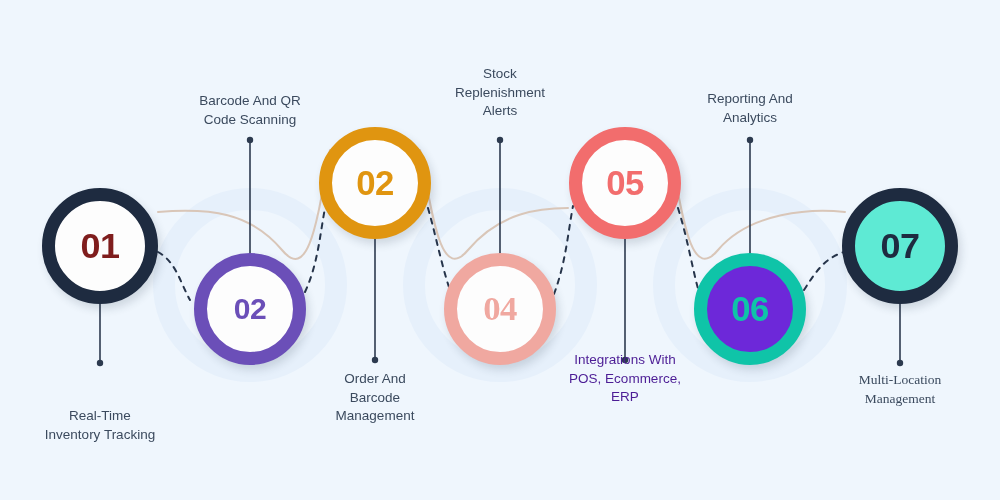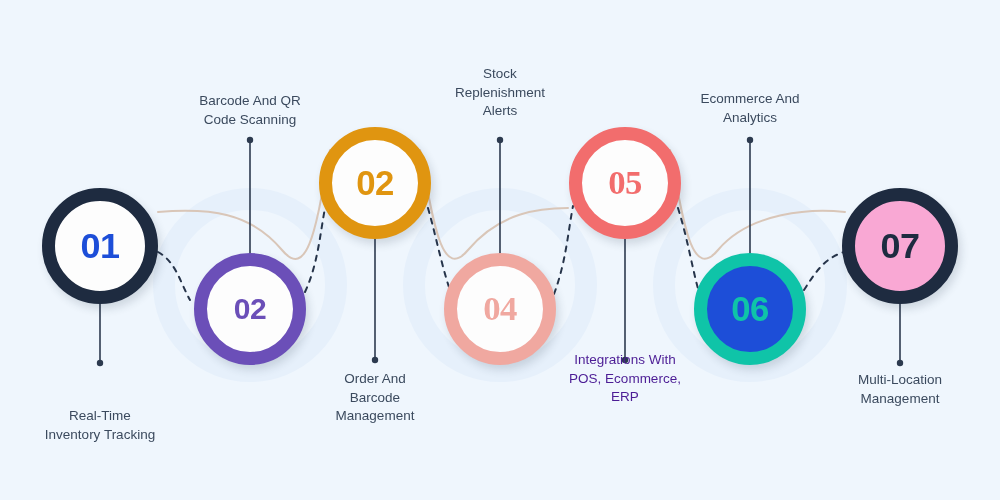--- a/index.html
+++ b/index.html
@@ -95,55 +95,55 @@
         <line x1="750" y1="272" x2="750" y2="140" stroke="#2c3a4f" stroke-width="1.6"></line>
         <circle cx="750" cy="272" r="3.2" fill="#2c3a4f"></circle>
         <circle cx="750" cy="140" r="3.2" fill="#2c3a4f"></circle>
         <line x1="900" y1="283" x2="900" y2="363" stroke="#2c3a4f" stroke-width="1.6"></line>
         <circle cx="900" cy="283" r="3.2" fill="#2c3a4f"></circle>
         <circle cx="900" cy="363" r="3.2" fill="#2c3a4f"></circle>
       </g>
   </svg>
 
   <div id="nodes-layer">
-      <div class="step-node" style="left: 42px; top: 188px; width: 116px; height: 116px; border: 13px solid rgb(30, 43, 64); background: rgb(253, 253, 253); color: #1d4ed8; font-size: 35.96px; box-shadow: rgba(40, 55, 75, 0.16) 3px 5px 9px;">
+      <div class="step-node" style="left: 42px; top: 188px; width: 116px; height: 116px; border: 13px solid rgb(30, 43, 64); background: rgb(253, 253, 253); color: #7f1d1d; font-size: 35.96px; box-shadow: rgba(40, 55, 75, 0.16) 3px 5px 9px;">
         <span>01</span>
       </div>
       <div class="step-node" style="left: 194px; top: 253px; width: 112px; height: 112px; border: 13px solid rgb(107, 79, 184); background: rgb(253, 253, 253); color: rgb(107, 79, 184); font-size: 30px; box-shadow: rgba(40, 55, 75, 0.16) 3px 5px 9px;">
         <span>02</span>
       </div>
       <div class="step-node" style="left: 319px; top: 127px; width: 112px; height: 112px; border: 13px solid rgb(224, 149, 16); background: rgb(253, 253, 253); color: rgb(224, 149, 16); font-size: 34.72px; box-shadow: rgba(40, 55, 75, 0.16) 3px 5px 9px;">
         <span>02</span>
       </div>
       <div class="step-node" style="left: 444px; top: 253px; width: 112px; height: 112px; border: 13px solid rgb(240, 168, 160); background: rgb(253, 253, 253); color: rgb(240, 168, 160); font-size: 34.72px; box-shadow: rgba(40, 55, 75, 0.16) 3px 5px 9px; font-family: Liberation Serif, serif;">
         <span>04</span>
       </div>
-      <div class="step-node" style="left: 569px; top: 127px; width: 112px; height: 112px; border: 13px solid rgb(242, 109, 109); background: rgb(253, 253, 253); color: rgb(242, 109, 109); font-size: 34.72px; box-shadow: rgba(40, 55, 75, 0.16) 3px 5px 9px; font-family: Liberation Serif, serif;">
+      <div class="step-node" style="left: 569px; top: 127px; width: 112px; height: 112px; border: 13px solid rgb(242, 109, 109); background: rgb(253, 253, 253); color: rgb(242, 109, 109); font-size: 34.72px; box-shadow: rgba(40, 55, 75, 0.16) 3px 5px 9px;">
         <span>05</span>
       </div>
-      <div class="step-node" style="left: 694px; top: 253px; width: 112px; height: 112px; border: 13px solid rgb(15, 196, 168); background: #1d4ed8; color: rgb(15, 196, 168); font-size: 34.72px; box-shadow: rgba(40, 55, 75, 0.16) 3px 5px 9px;">
+      <div class="step-node" style="left: 694px; top: 253px; width: 112px; height: 112px; border: 13px solid rgb(15, 196, 168); background: #6d28d9; color: rgb(15, 196, 168); font-size: 34.72px; box-shadow: rgba(40, 55, 75, 0.16) 3px 5px 9px;">
         <span>06</span>
       </div>
-      <div class="step-node" style="left: 842px; top: 188px; width: 116px; height: 116px; border: 13px solid rgb(30, 43, 64); background: #f9a8d4; color: rgb(30, 43, 64); font-size: 35.96px; box-shadow: rgba(40, 55, 75, 0.16) 3px 5px 9px;">
+      <div class="step-node" style="left: 842px; top: 188px; width: 116px; height: 116px; border: 13px solid rgb(30, 43, 64); background: #5eead4; color: rgb(30, 43, 64); font-size: 35.96px; box-shadow: rgba(40, 55, 75, 0.16) 3px 5px 9px;">
         <span>07</span>
       </div>
     </div>
   <div id="labels-layer">
       <div class="step-label" style="left: 0px; top: 371px; width: 200px; color: rgb(59, 74, 94); margin-top: 36px;">Real-Time
 Inventory Tracking</div>
       <div class="step-label" style="left: 150px; top: 92px; width: 200px; color: rgb(59, 74, 94);">Barcode And QR
 Code Scanning</div>
       <div class="step-label" style="left: 275px; top: 370px; width: 200px; color: rgb(59, 74, 94);">Order And
 Barcode
 Management</div>
       <div class="step-label" style="left: 400px; top: 65px; width: 200px; color: rgb(59, 74, 94);">Stock
 Replenishment
 Alerts</div>
       <div class="step-label" style="left: 525px; top: 351px; width: 200px; color: #4c1d95; text-align: center;">Integrations With
 POS, Ecommerce,
 ERP</div>
-      <div class="step-label" style="left: 650px; top: 90px; width: 200px; color: rgb(59, 74, 94);">Ecommerce And
+      <div class="step-label" style="left: 650px; top: 90px; width: 200px; color: rgb(59, 74, 94);">Reporting And
 Analytics</div>
-      <div class="step-label" style="left: 800px; top: 371px; width: 200px; color: rgb(59, 74, 94);">Multi-Location
+      <div class="step-label" style="left: 800px; top: 371px; width: 200px; color: rgb(59, 74, 94); font-family: Liberation Serif, serif;">Multi-Location
 Management</div>
     </div>
 
 </div>
 
 </body></html>

